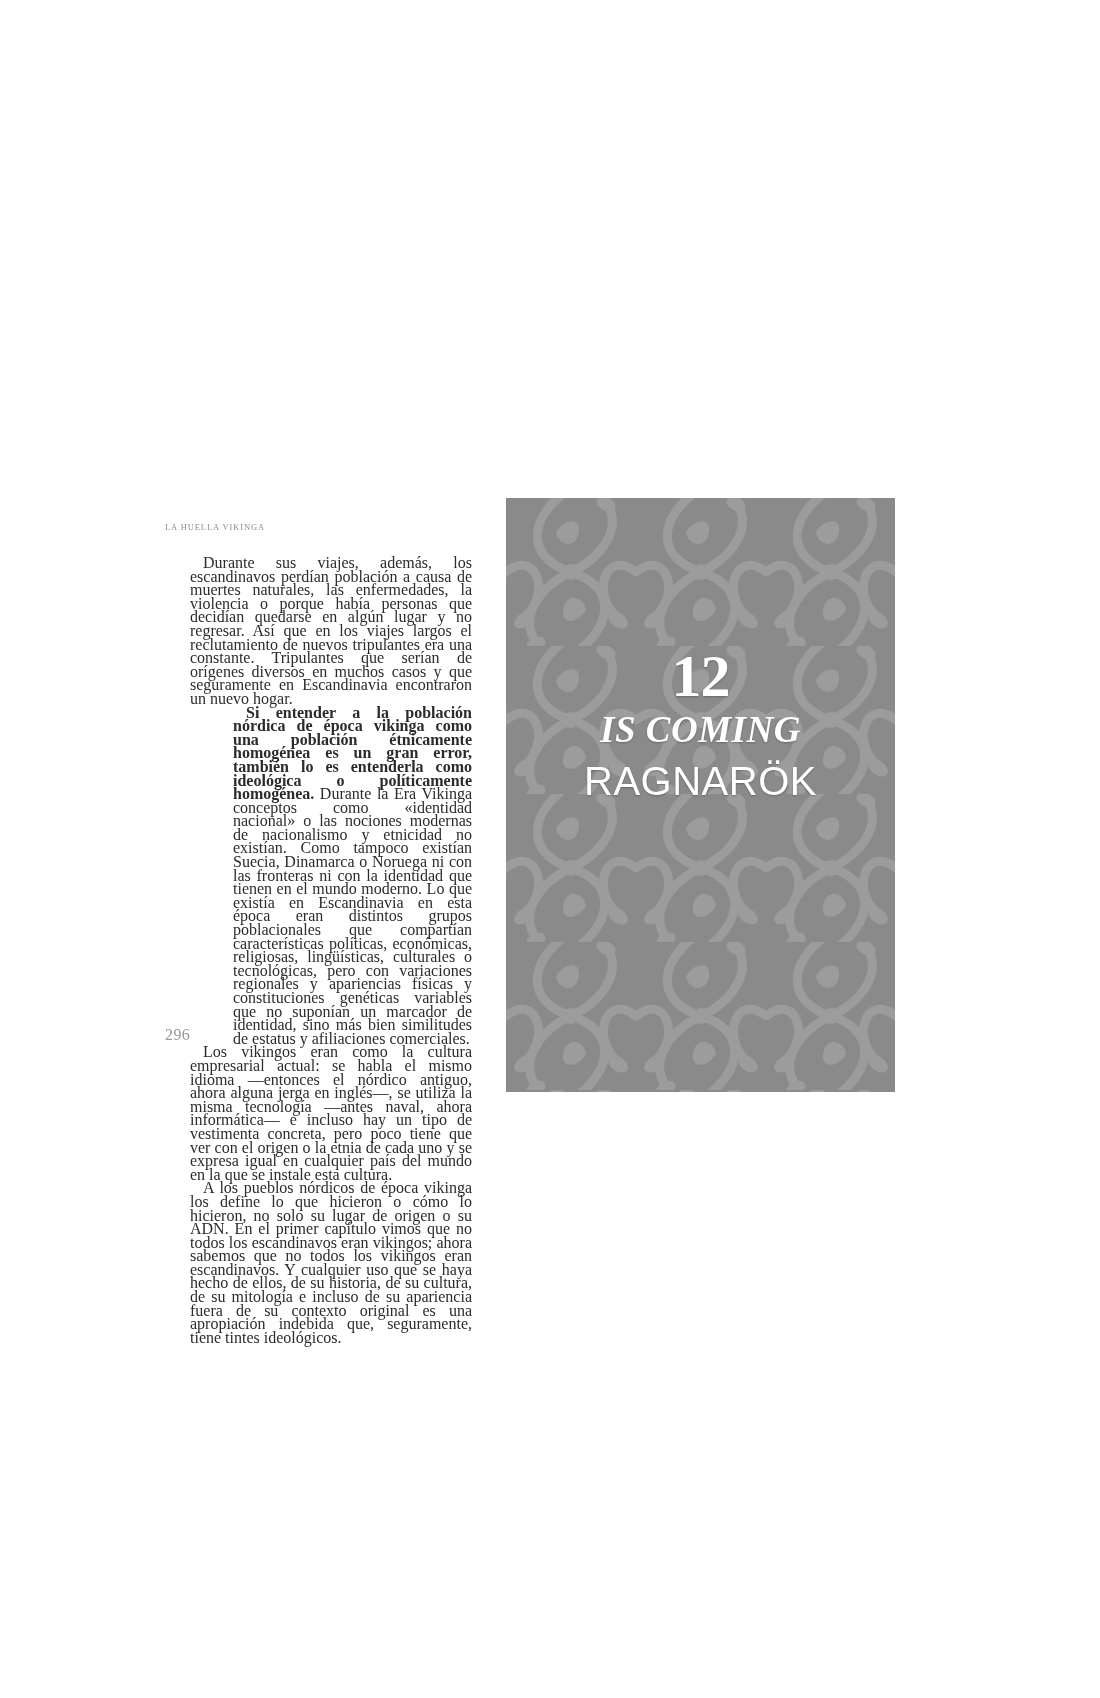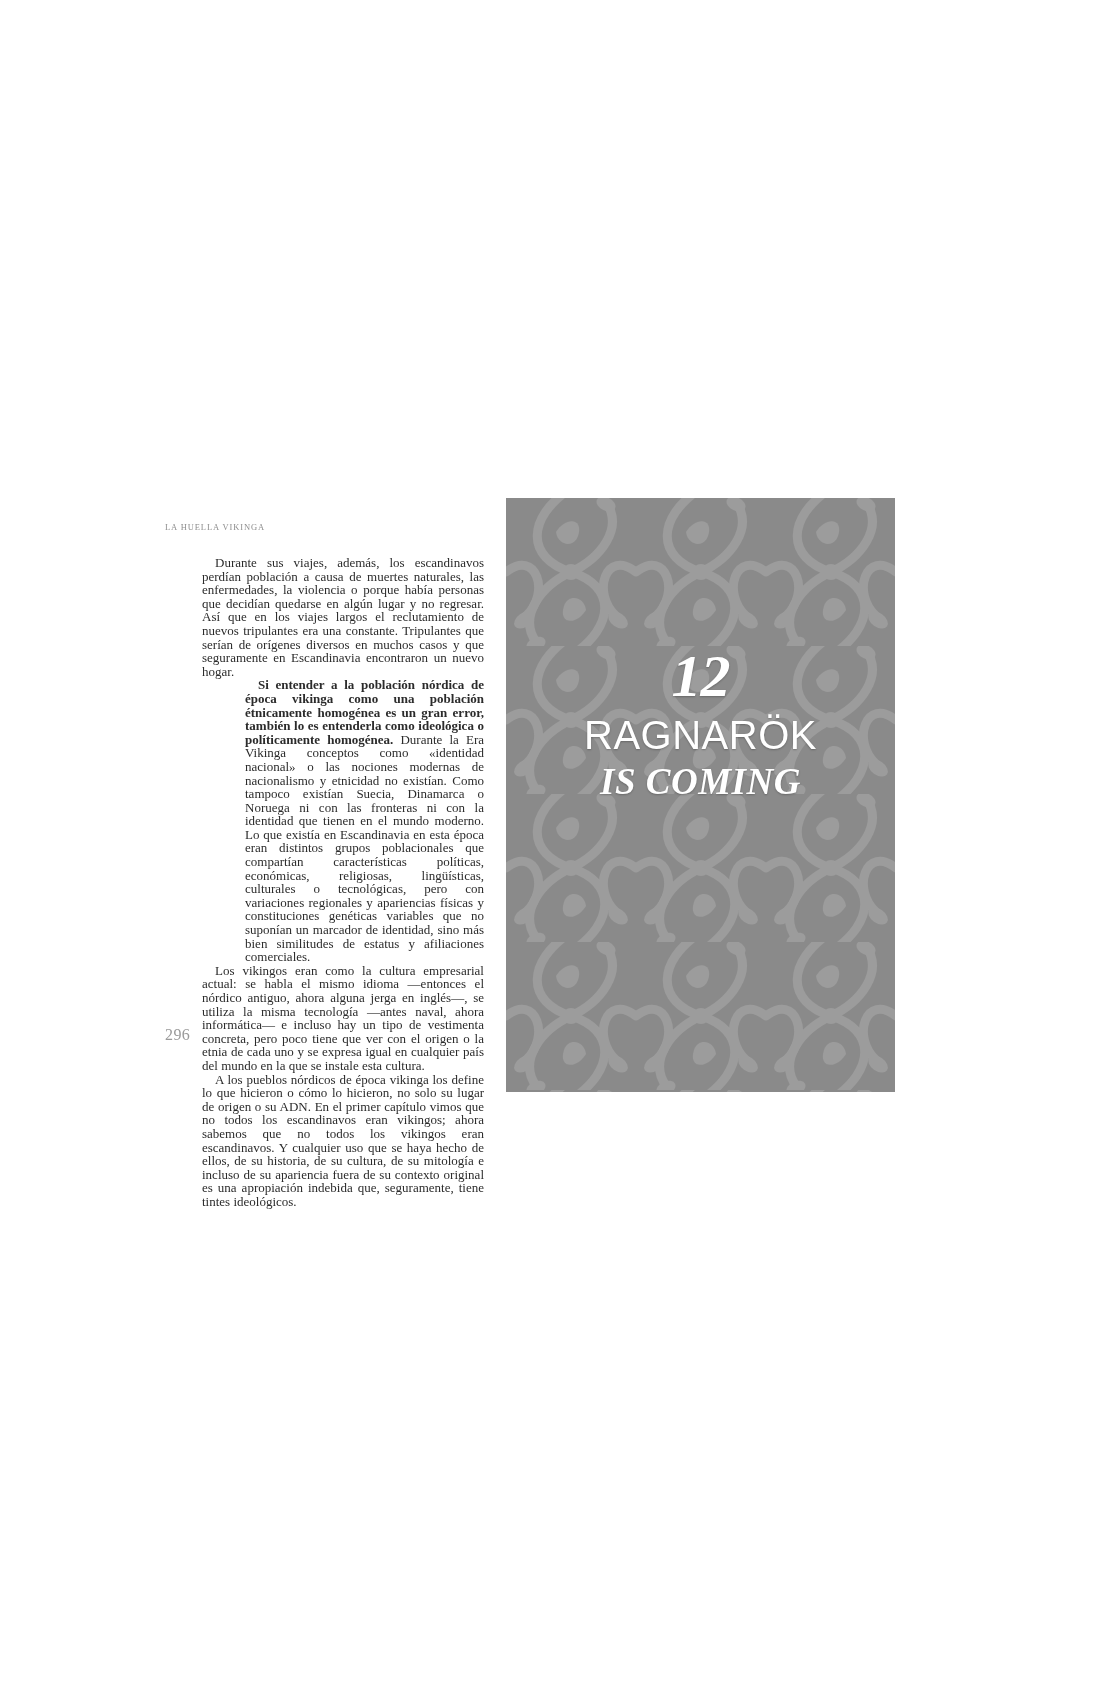--- a/index.html
+++ b/index.html
@@ -30,26 +30,26 @@
     top: 522px;
     font-family: "Liberation Serif", serif;
     font-size: 8.5px;
     letter-spacing: 0.9px;
     color: #8d8d8d;
     white-space: nowrap;
   }
 
   #body-column {
     position: absolute;
-    left: 202px;
+    left: 190px;
     top: 556px;
     width: 282px;
     text-align: justify;
     color: #2b2b2b;
-    font-size: 13px;
+    font-size: 16px;
     line-height: 13.6px;
     -webkit-hyphens: auto;
     hyphens: auto;
   }
   #body-column p {
     margin: 0;
     text-indent: 13px;
   }
   #body-column p.bold-run {
     font-weight: bold;
@@ -90,21 +90,20 @@
     left: 0;
     right: 0;
     top: 148px;
     text-align: center;
     color: #ffffff;
     text-shadow: 0 1px 2px rgba(0,0,0,0.25);
   }
   #chapter-number {
     font-family: "Liberation Serif", serif;
     font-weight: bold;
-    font-style: italic;
     font-size: 60px;
     line-height: 60px;
     letter-spacing: -1px;
   }
   #chapter-title {
     font-family: "Liberation Sans", sans-serif;
     font-size: 40px;
     line-height: 46px;
     letter-spacing: 0.5px;
     margin-top: 6px;
@@ -158,16 +157,16 @@
           <path d="M80 112 C 70 128, 52 126, 58 108 C 62 96, 78 98, 80 112 Z"></path>
         </g>
       </pattern>
     </defs>
     <rect x="0" y="0" width="389" height="594" fill="#8a8a8a"></rect>
     <rect x="0" y="0" width="389" height="594" fill="url(#vine)"></rect>
   </svg>
 
   <div id="opener-text">
     <div id="chapter-number">12</div>
+    <div id="chapter-subtitle">IS COMING</div>
     <div id="chapter-title">RAGNARÖK</div>
-    <div id="chapter-subtitle">IS COMING</div>
   </div>
 </div>
 
 </body></html>

